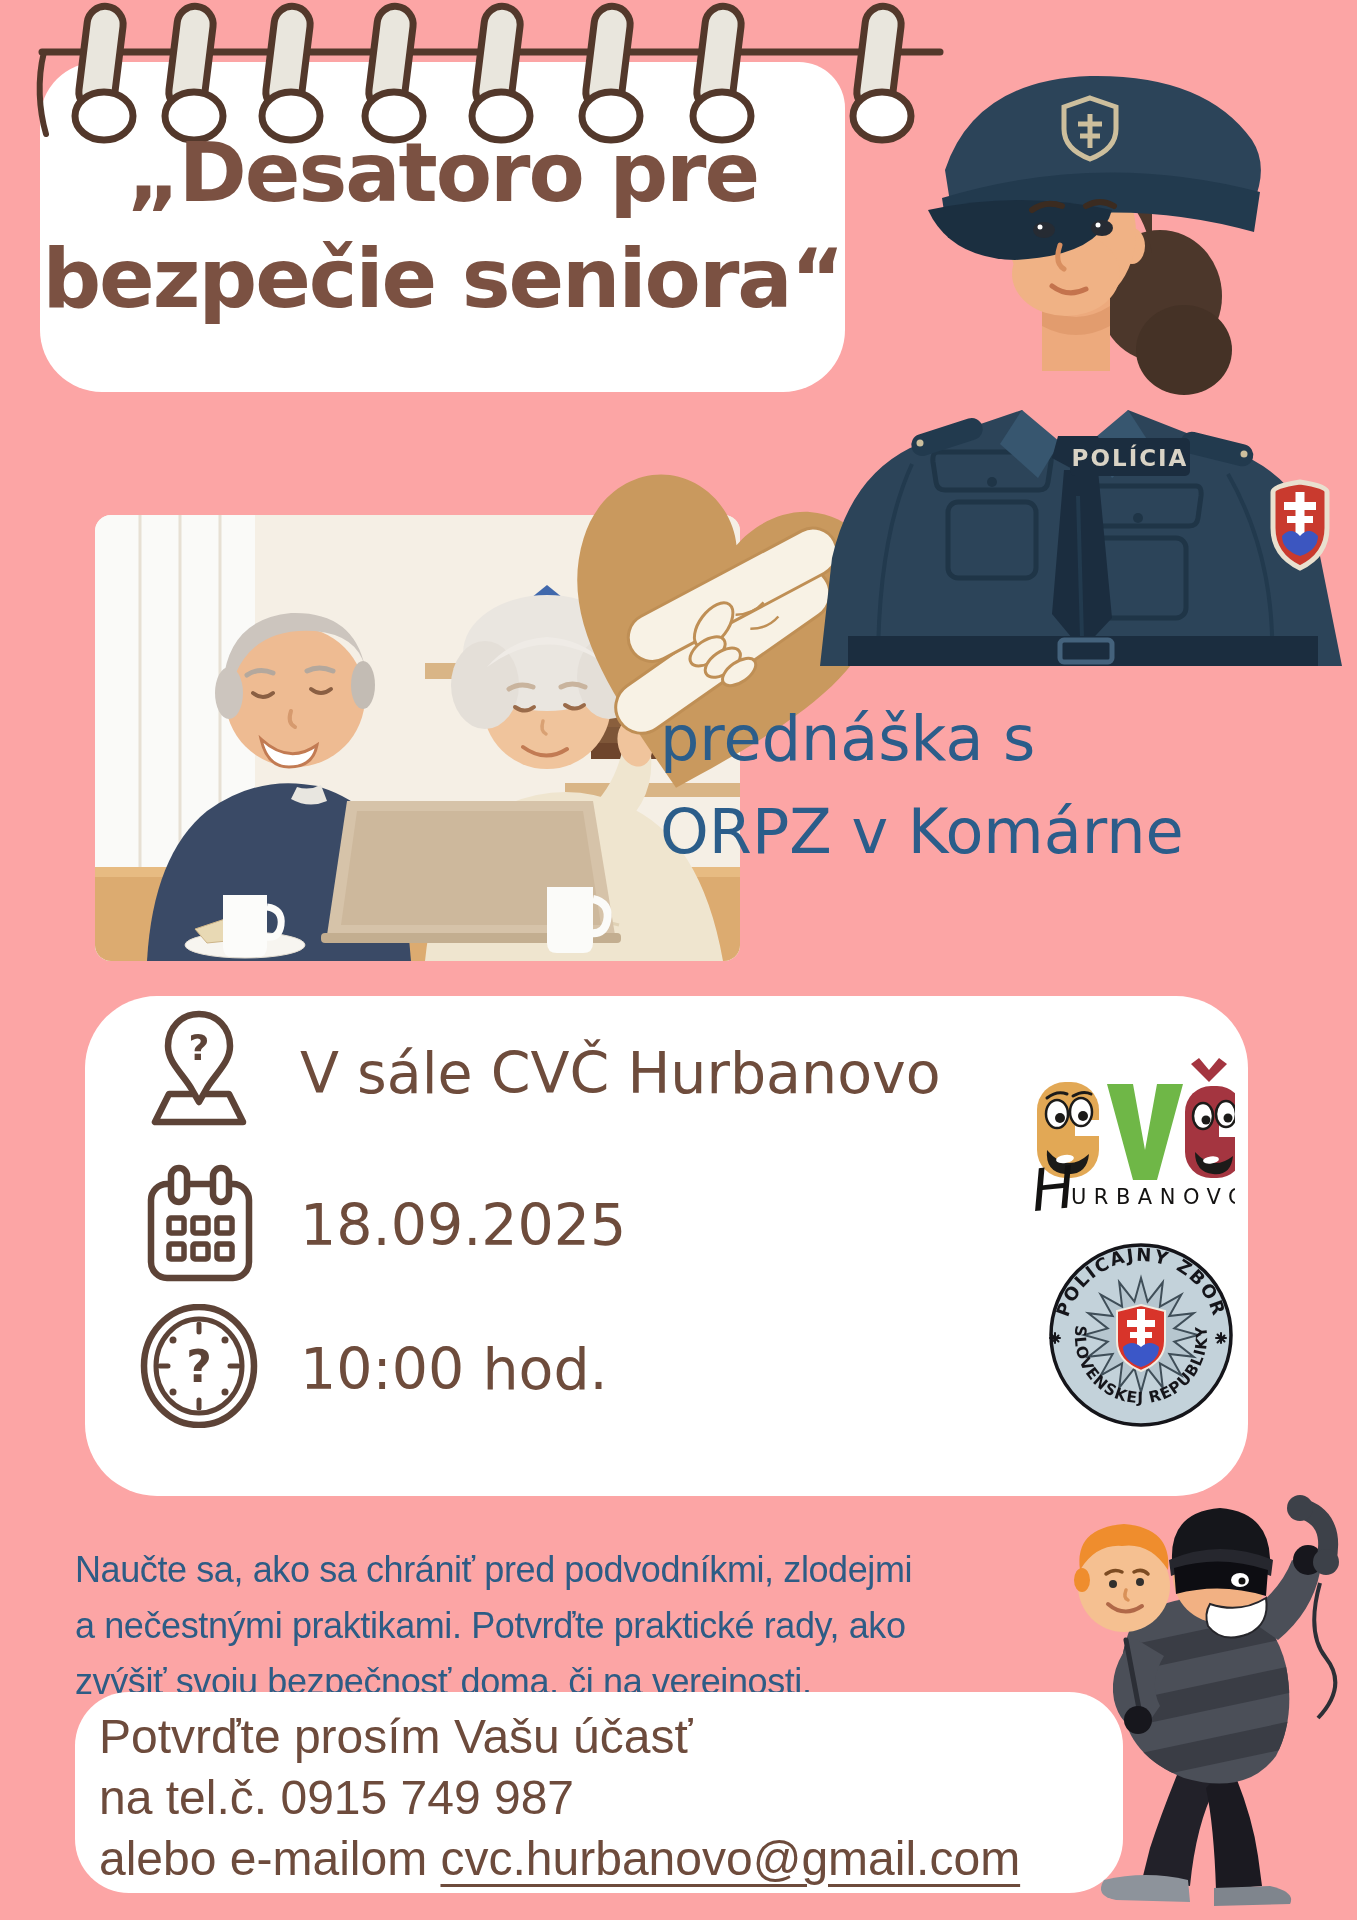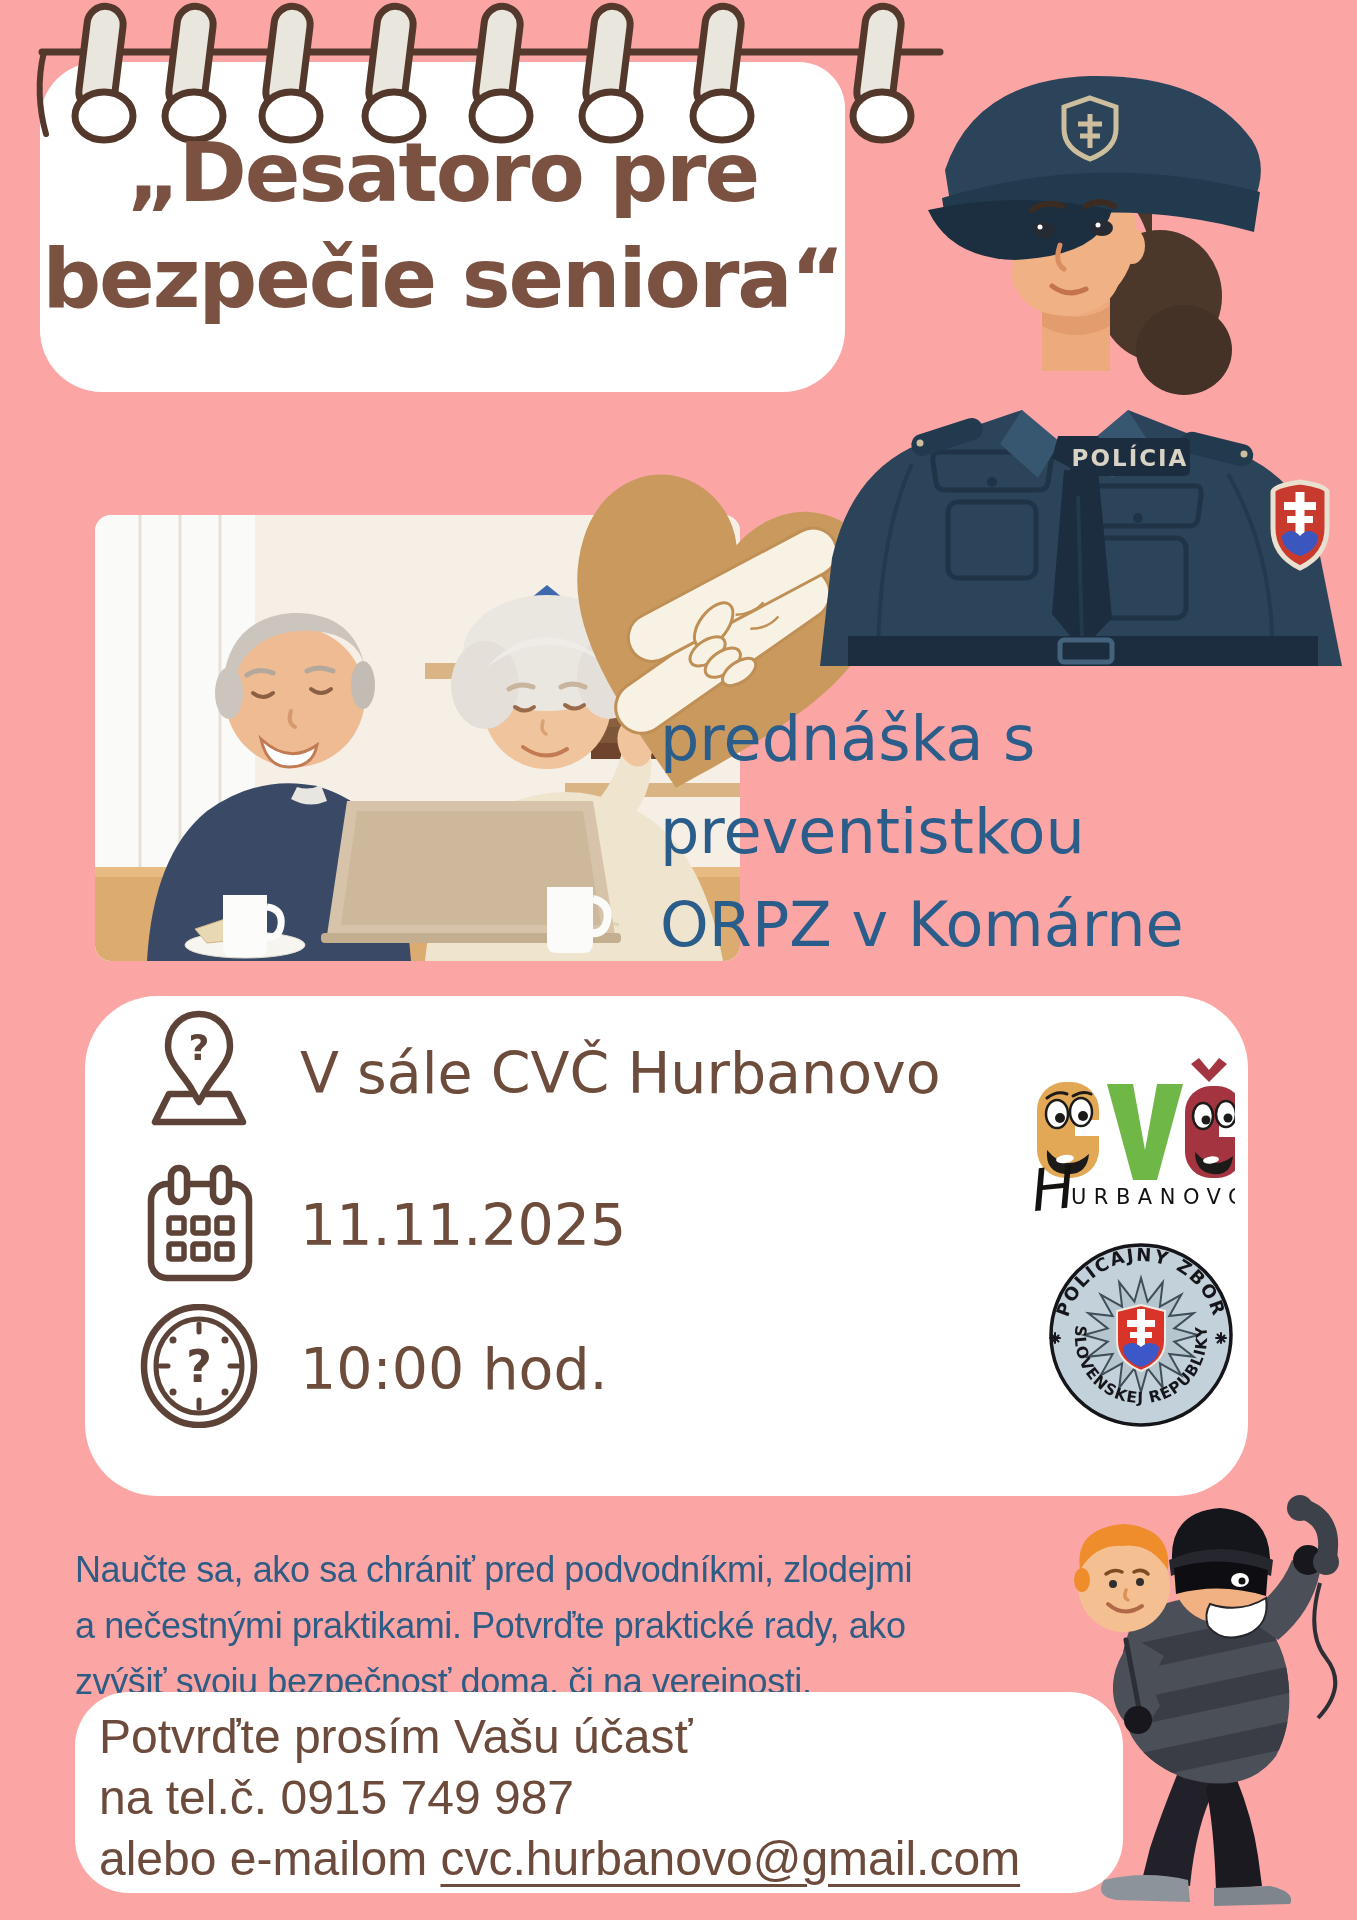--- a/index.html
+++ b/index.html
@@ -211,21 +211,20 @@
       <ellipse cx="172" cy="196" rx="26" ry="14" transform="rotate(-18 172 196)"></ellipse>
       <ellipse cx="152" cy="214" rx="20" ry="11"></ellipse>
       <ellipse cx="158" cy="232" rx="20" ry="11"></ellipse>
       <ellipse cx="166" cy="249" rx="19" ry="10"></ellipse>
       <path d="M196,200 q14,10 30,6 M200,220 q14,10 30,6" fill="none" stroke-width="2.5"></path>
     </g>
   </svg>
 
   <div class="abs lecture">
     <div>prednáška s</div>
-    <div>preventistkou</div>
     <div>ORPZ v Komárne</div>
   </div>
 
   <div class="abs info-card">
 
     <svg class="icon" style="left:58px;top:14px;" width="112" height="118" viewBox="0 0 112 118">
       <g stroke="#5d4337" stroke-width="6.5" fill="none" stroke-linejoin="round">
         <path d="M26,84 L12,112 H100 L86,84 Z"></path>
         <path d="M56,4 C38,4 25,18 25,36 C25,52 38,62 48,78 L56,92 L64,78 C74,62 87,52 87,36 C87,18 74,4 56,4 Z" fill="#fff"></path>
       </g>
@@ -241,21 +240,21 @@
       </g>
       <g stroke="#5d4337" stroke-width="5.5" fill="none">
         <rect x="24" y="54" width="15" height="15" rx="2"></rect>
           <rect x="48" y="54" width="15" height="15" rx="2"></rect>
         <rect x="72" y="54" width="15" height="15" rx="2"></rect>
           <rect x="24" y="80" width="15" height="15" rx="2"></rect>
         <rect x="48" y="80" width="15" height="15" rx="2"></rect>
           <rect x="72" y="80" width="15" height="15" rx="2"></rect>
       </g>
     </svg>
-    <div class="info-label" style="top:196px;">11.11.2025</div>
+    <div class="info-label" style="top:196px;">18.09.2025</div>
 
     <svg class="icon" style="left:55px;top:308px;" width="118" height="124" viewBox="0 0 118 124">
       <ellipse cx="59" cy="62" rx="55" ry="59" fill="#fff" stroke="#5d4337" stroke-width="6.5"></ellipse>
       <ellipse cx="59" cy="62" rx="43" ry="47" fill="none" stroke="#5d4337" stroke-width="5"></ellipse>
       <g stroke="#5d4337" stroke-width="5" stroke-linecap="round">
         <path d="M59,20 v8 M59,96 v8 M20,62 h8 M90,62 h8"></path>
       </g>
       <g fill="#5d4337">
         <circle cx="33" cy="36" r="3.5"></circle>
           <circle cx="85" cy="36" r="3.5"></circle>

